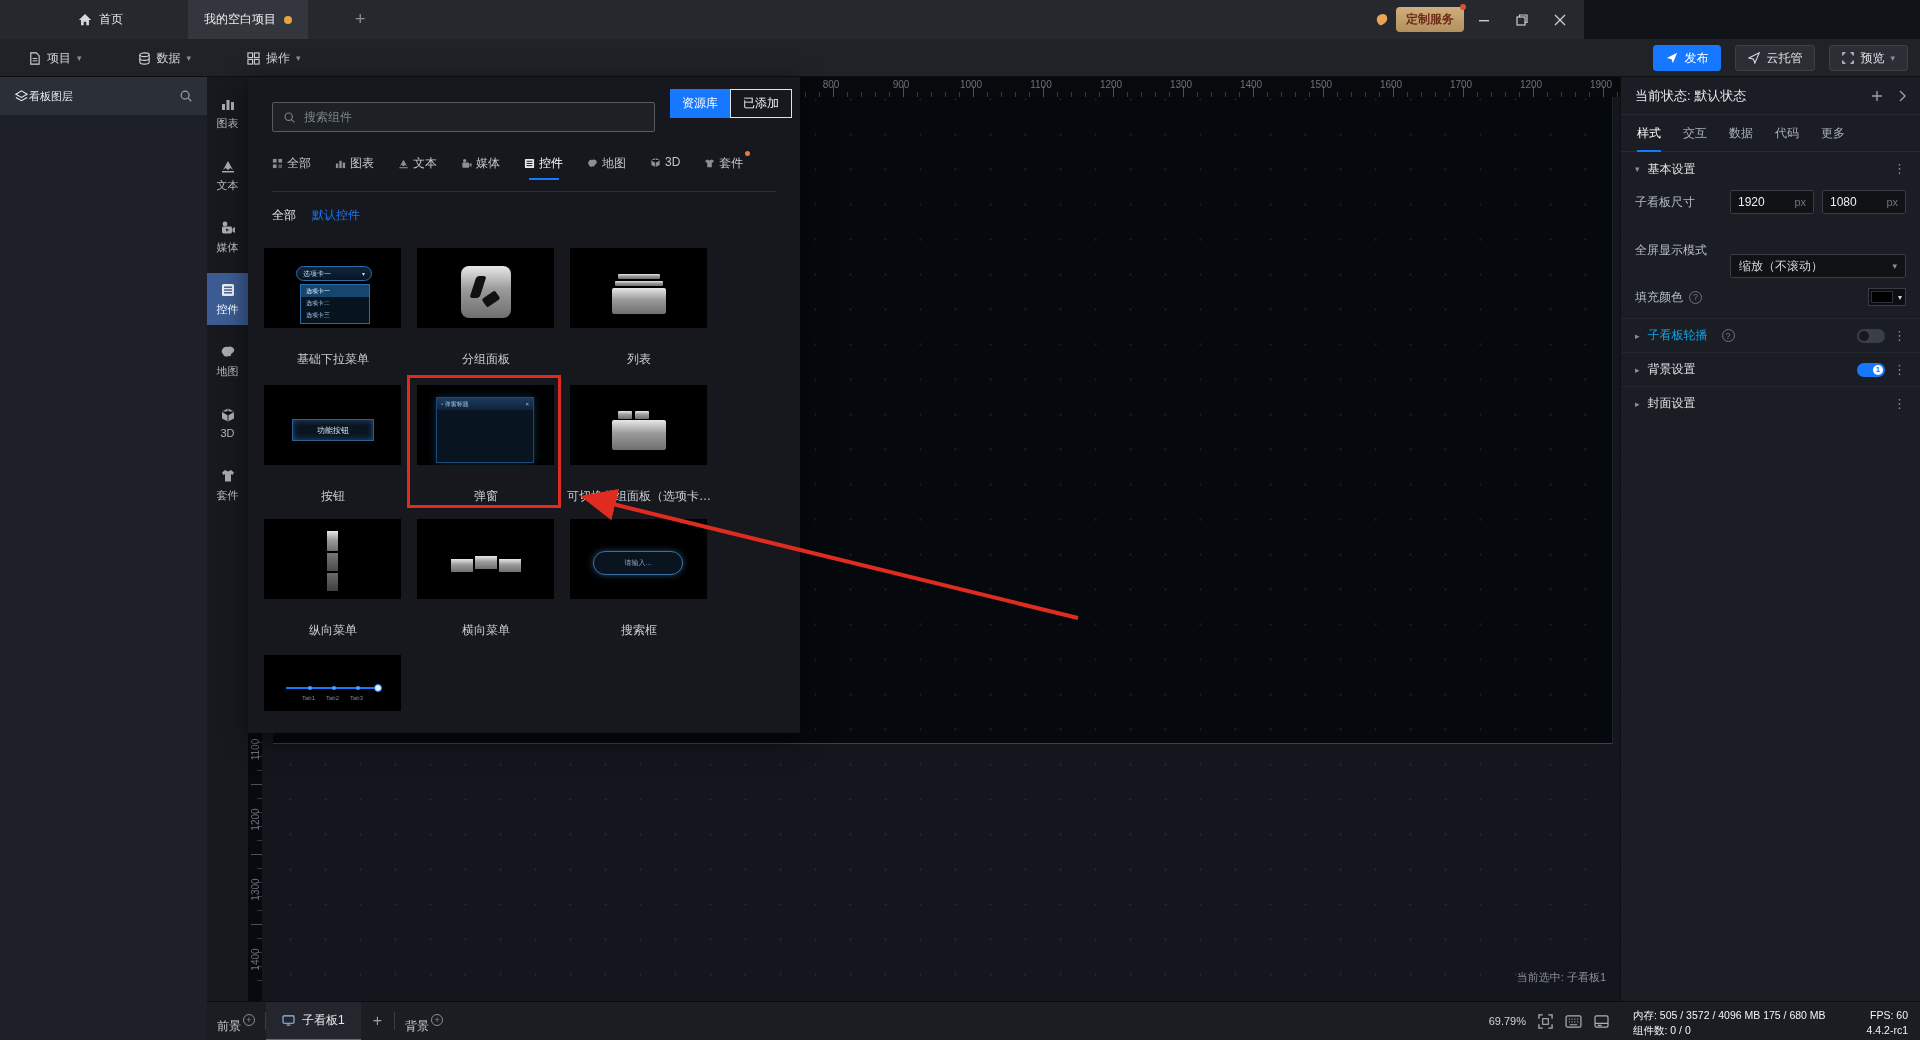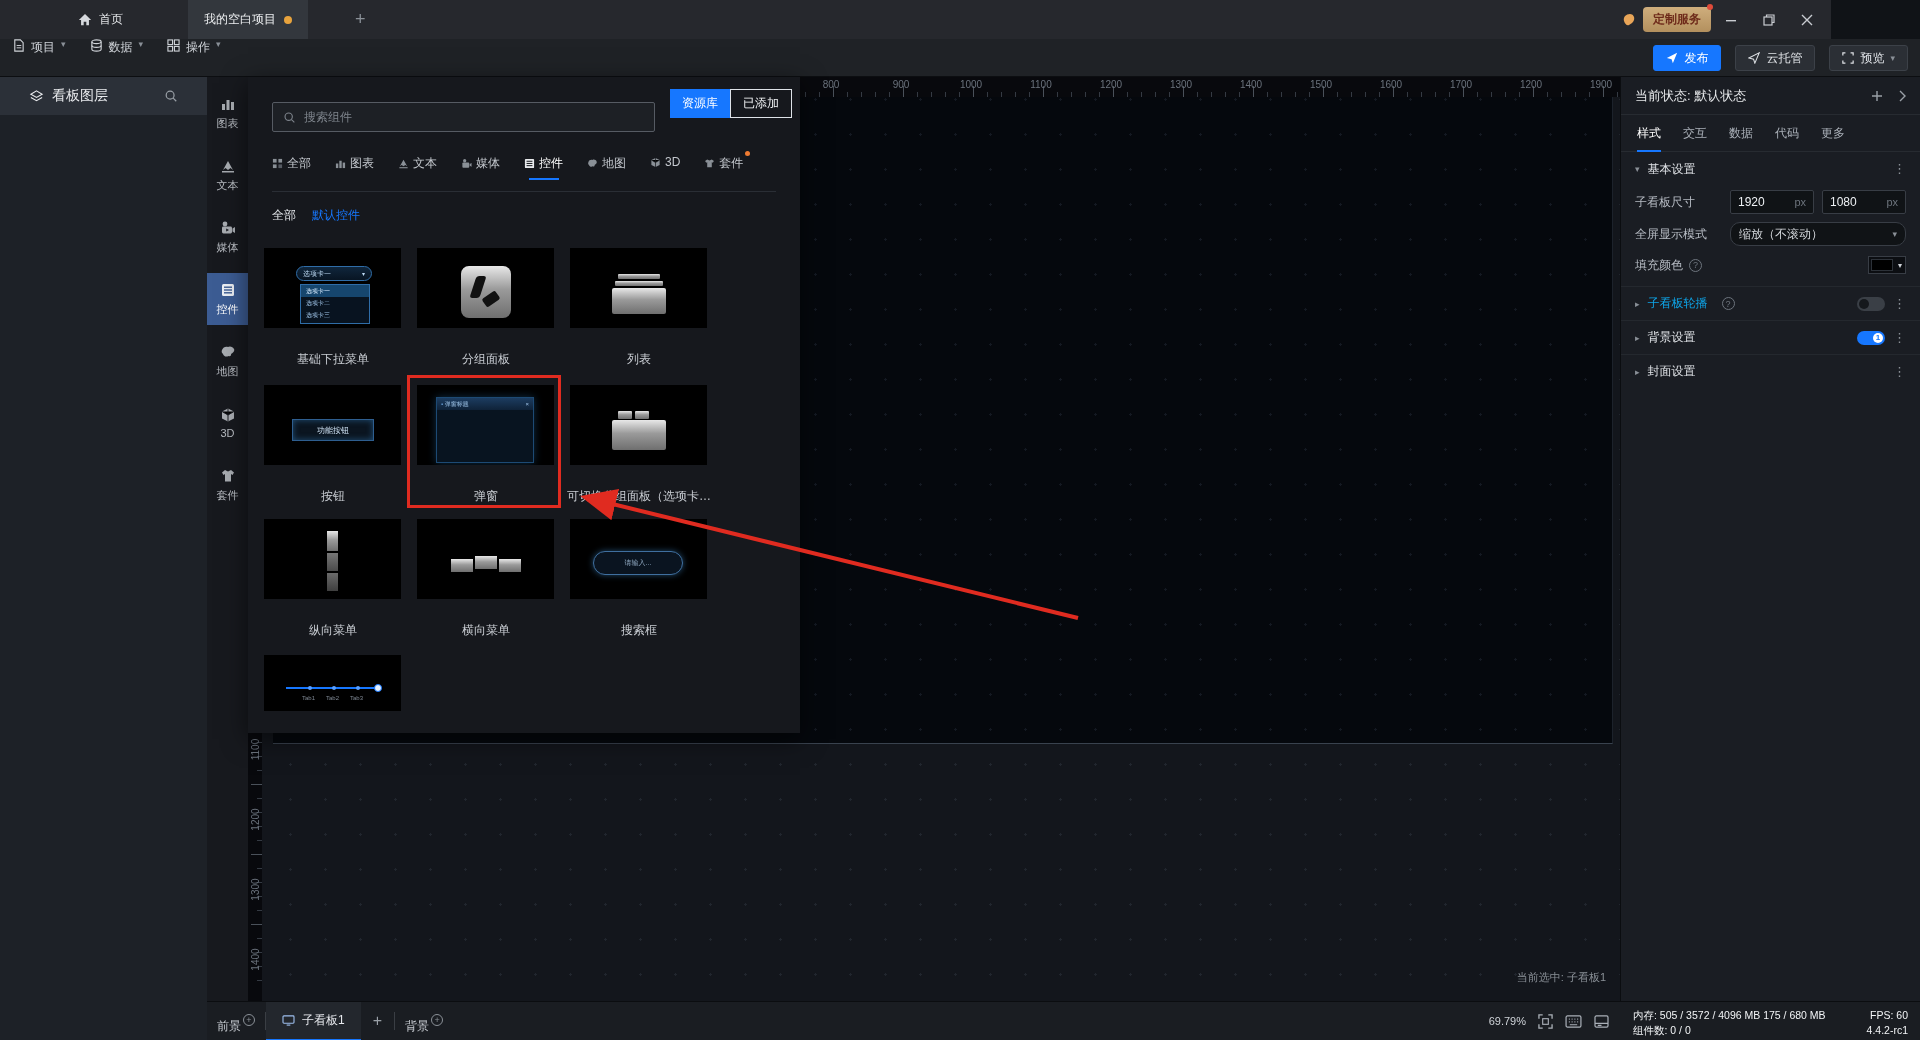--- a/index.html
+++ b/index.html
@@ -2,43 +2,43 @@
 <html><head>
 <meta charset="utf-8">
 <style>
   * { margin:0; padding:0; box-sizing:border-box; }
   html,body { width:1920px; height:1040px; overflow:hidden; background:#101317;
     font-family:"Liberation Sans","DejaVu Sans",sans-serif; color:#d6d9dd; font-size:12px; }
   .abs { position:absolute; }
   #app { position:relative; width:1920px; height:1040px; }
 
   
-  #titlebar { left:0; top:0; width:1831px; height:39px; background:#26282d; }
+  #titlebar { left:0; top:0; width:1584px; height:39px; background:#26282d; }
   .tb-home { left:64px; top:0; height:39px; display:flex; align-items:center; gap:7px; padding:0 14px; color:#e4e6e9; }
   .tb-tab { left:188px; top:0; height:39px; background:#33373d; display:flex; align-items:center; gap:8px; padding:0 16px; color:#eceef0; }
   .tb-dot { width:8px; height:8px; border-radius:50%; background:#e8a33d; }
   .tb-plus { left:345px; top:0; height:39px; display:flex; align-items:center; padding:0 10px; color:#8a9097; font-size:18px; }
   .svc-wrap { right:120px; top:7px; display:flex; align-items:center; gap:6px; }
   .svc-badge { position:relative; background:linear-gradient(180deg,#cfae7d,#b3905e); color:#6e2a1a; font-weight:bold;
     padding:4px 10px; border-radius:4px; }
   .svc-badge .reddot { position:absolute; right:-2px; top:-3px; width:6px; height:6px; border-radius:50%; background:#e04b3a; }
   .winbtns { right:18px; top:0; height:39px; display:flex; align-items:center; gap:26px; color:#c9ccd1; font-size:14px; }
 
   
   #toolbar { left:0; top:39px; width:1920px; height:38px; background:#1f2226; border-bottom:1px solid #0c0e11; }
-  .menu-item { height:38px; display:flex; align-items:flex-start; gap:6px; padding:0 12px; color:#cfd3d8; float:left; }
+  .menu-item { height:38px; display:flex; align-items:center; gap:6px; padding:0 28px; color:#cfd3d8; float:left; }
   .chev { font-size:9px; color:#8a9097; }
   .tb-btn { height:26px; display:flex; align-items:center; gap:6px; padding:0 12px; border-radius:3px;
     background:#2b2f35; border:1px solid #3c4148; color:#dfe2e6; }
   .tb-btn.blue { background:#1677ff; border-color:#1677ff; color:#fff; }
   #toolbar-right { right:12px; top:45px; display:flex; gap:14px; }
 
   
   #layer-panel { left:0; top:77px; width:207px; height:963px; background:#1d2127; }
-  #layer-panel .hdr { height:38px; background:#2b3038; display:flex; align-items:center; gap:8px; padding:0 29px; color:#e8eaed; font-size:14px; }
+  #layer-panel .hdr { height:38px; background:#2b3038; display:flex; align-items:center; padding:0 14px; color:#e8eaed; font-size:11px; }
   #layer-panel .hdr .spacer { flex:1; }
 
   
   #icon-rail { left:207px; top:77px; width:41px; height:924px; background:#17191e; }
   .rail-item { width:41px; height:52px; margin-top:10px; display:flex; flex-direction:column; align-items:center; justify-content:center; gap:4px;
     color:#b8bcc2; font-size:11px; }
   .rail-item.active { background:#3c5c93; color:#fff; }
   .rail-item svg { opacity:.9; }
 
   
@@ -98,22 +98,22 @@
   .itab.active { color:#fff; }
   .itab.active:after { content:""; position:absolute; left:0; right:0; bottom:0; height:2px; background:#1677ff; }
   .sec-hdr { height:34px; display:flex; align-items:center; gap:8px; padding:0 14px; color:#dfe2e6; border-top:1px solid #24282e; }
   .sec-hdr .grow { flex:1; }
   .kebab { color:#8a9097; letter-spacing:0; font-size:13px; line-height:12px; }
   .prop-row { display:flex; align-items:center; padding:4px 14px; min-height:30px; color:#b7bcc4; }
   .prop-row .ctrl { margin-left:auto; display:flex; gap:8px; }
   .num-input { width:84px; height:24px; background:#101316; border:1px solid #383d45; border-radius:2px;
     display:flex; align-items:center; padding:0 7px; color:#eef1f4; }
   .num-input .unit { margin-left:auto; color:#6d747d; font-size:11px; }
-  .select { width:176px; height:24px; background:#101316; border:1px solid #383d45; border-radius:10px;
-    display:flex; align-items:center; padding:0 8px; color:#d5d9dd; }
+  .select { width:176px; height:24px; background:#101316; border:1px solid #383d45; border-radius:2px;
+    display:flex; align-items:center; padding:0 8px; color:#d5d9dd;margin-top:32px; }
   .select .caret { margin-left:auto; }
   .swatch { width:38px; height:18px; border:1px solid #383d45; background:#0c0e12; display:flex; align-items:center; }
   .swatch .chip { width:22px; height:12px; background:#000; margin-left:2px; border:1px solid #2c3138; }
   .swatch .caret { margin:0 3px 0 auto; font-size:8px; color:#cfd3d8; }
   .toggle { width:28px; height:14px; border-radius:7px; background:#3a3f46; position:relative; }
   .toggle .knob { position:absolute; top:2px; left:2px; width:10px; height:10px; border-radius:50%; background:#15181c; }
   .toggle.on { background:#1677ff; }
   .toggle.on .knob { left:auto; right:2px; background:#fff; color:#1677ff; font-size:8px; text-align:center; line-height:10px; font-weight:bold; }
   .info-i { width:13px; height:13px; border-radius:50%; border:1px solid #6d747d; color:#6d747d; font-size:9px;
     display:inline-flex; align-items:center; justify-content:center; margin-left:6px; }

